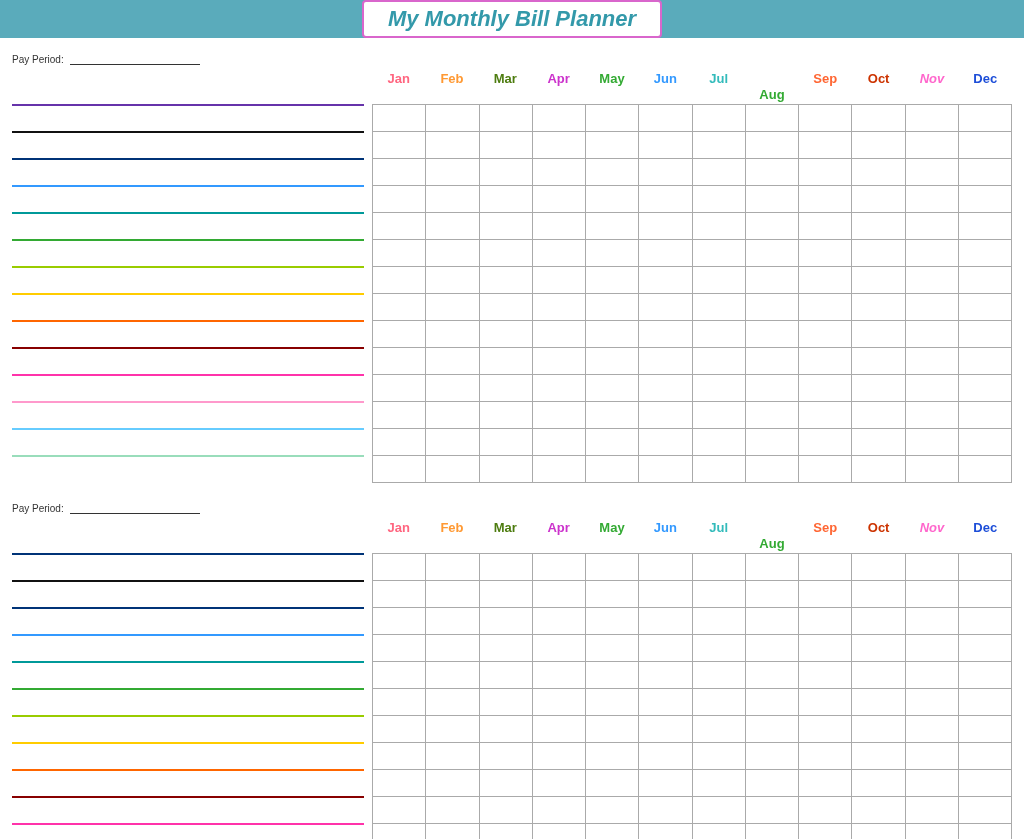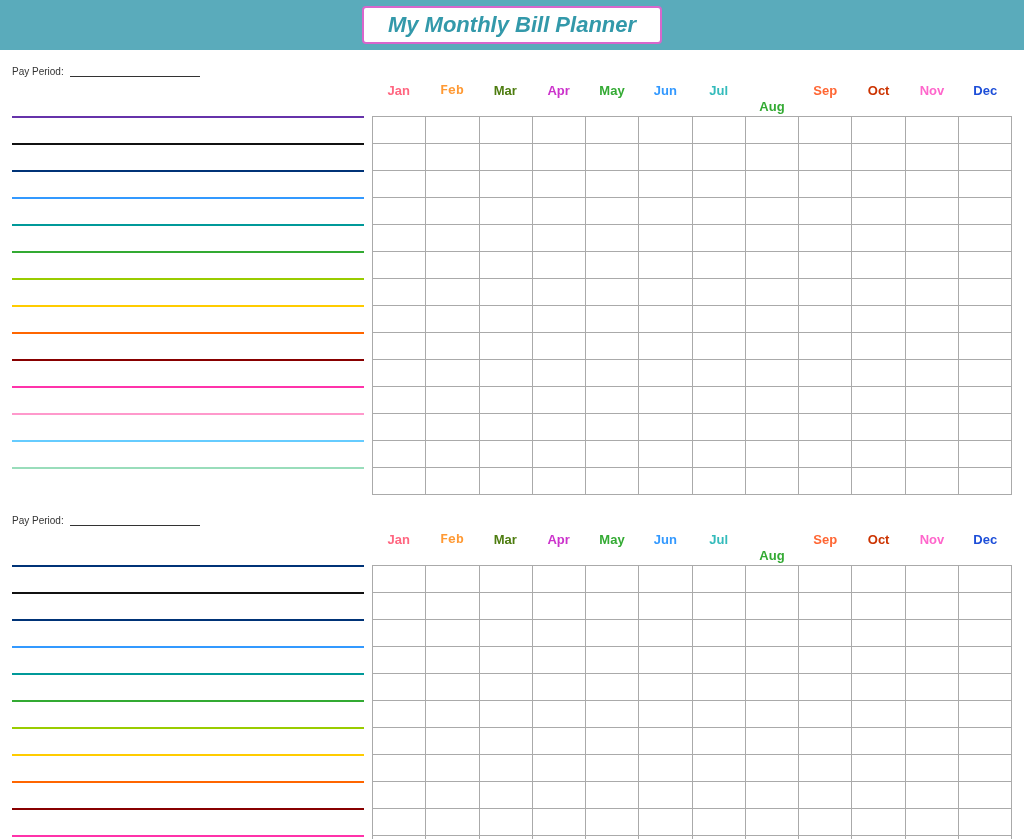--- a/index.html
+++ b/index.html
@@ -7,21 +7,21 @@
     body {
       background: #fff;
       font-family: Arial, sans-serif;
       width: 1024px;
       min-height: 839px;
       overflow: hidden;
     }
 
     .top-banner {
       background: #5aabbb;
-      height: 50px;
+      height: 38px;
       width: 100%;
       display: flex;
       align-items: center;
       justify-content: center;
     }
 
     .title-box {
       border: 2px solid #d966cc;
       background: #fff;
       padding: 4px 24px;
@@ -105,30 +105,30 @@
     }
 
     .grid-table td {
       border: 1px solid #aaa;
       height: 27px;
       width: calc(100% / 12);
     }
 
     
     .month-jan { color: #ff6680; }
-    .month-feb { color: #ff9933; font-family: Liberation Mono, monospace; }
+    .month-feb { color: #ff9933; }
     .month-mar { color: #4d7c0f; }
     .month-apr { color: #cc33cc; }
     .month-may { color: #33aa33; }
     .month-jun { color: #3399ff; }
     .month-jul { color: #33bbbb; text-align: center; }
     .month-aug { color: #33aa33; margin-top: 16px; }
     .month-sep { color: #ff6633; }
     .month-oct { color: #cc3300; }
-    .month-nov { color: #ff66cc; }
+    .month-nov { color: #ff66cc; font-style: italic; }
     .month-dec { color: #1d4ed8; }
 
     
     .lc-purple { background: #6633aa; }
     .lc-black { background: #111111; }
     .lc-navy { background: #003377; }
     .lc-blue { background: #3399ff; }
     .lc-teal { background: #009999; }
     .lc-green { background: #33aa33; }
     .lc-lime { background: #99cc00; }

